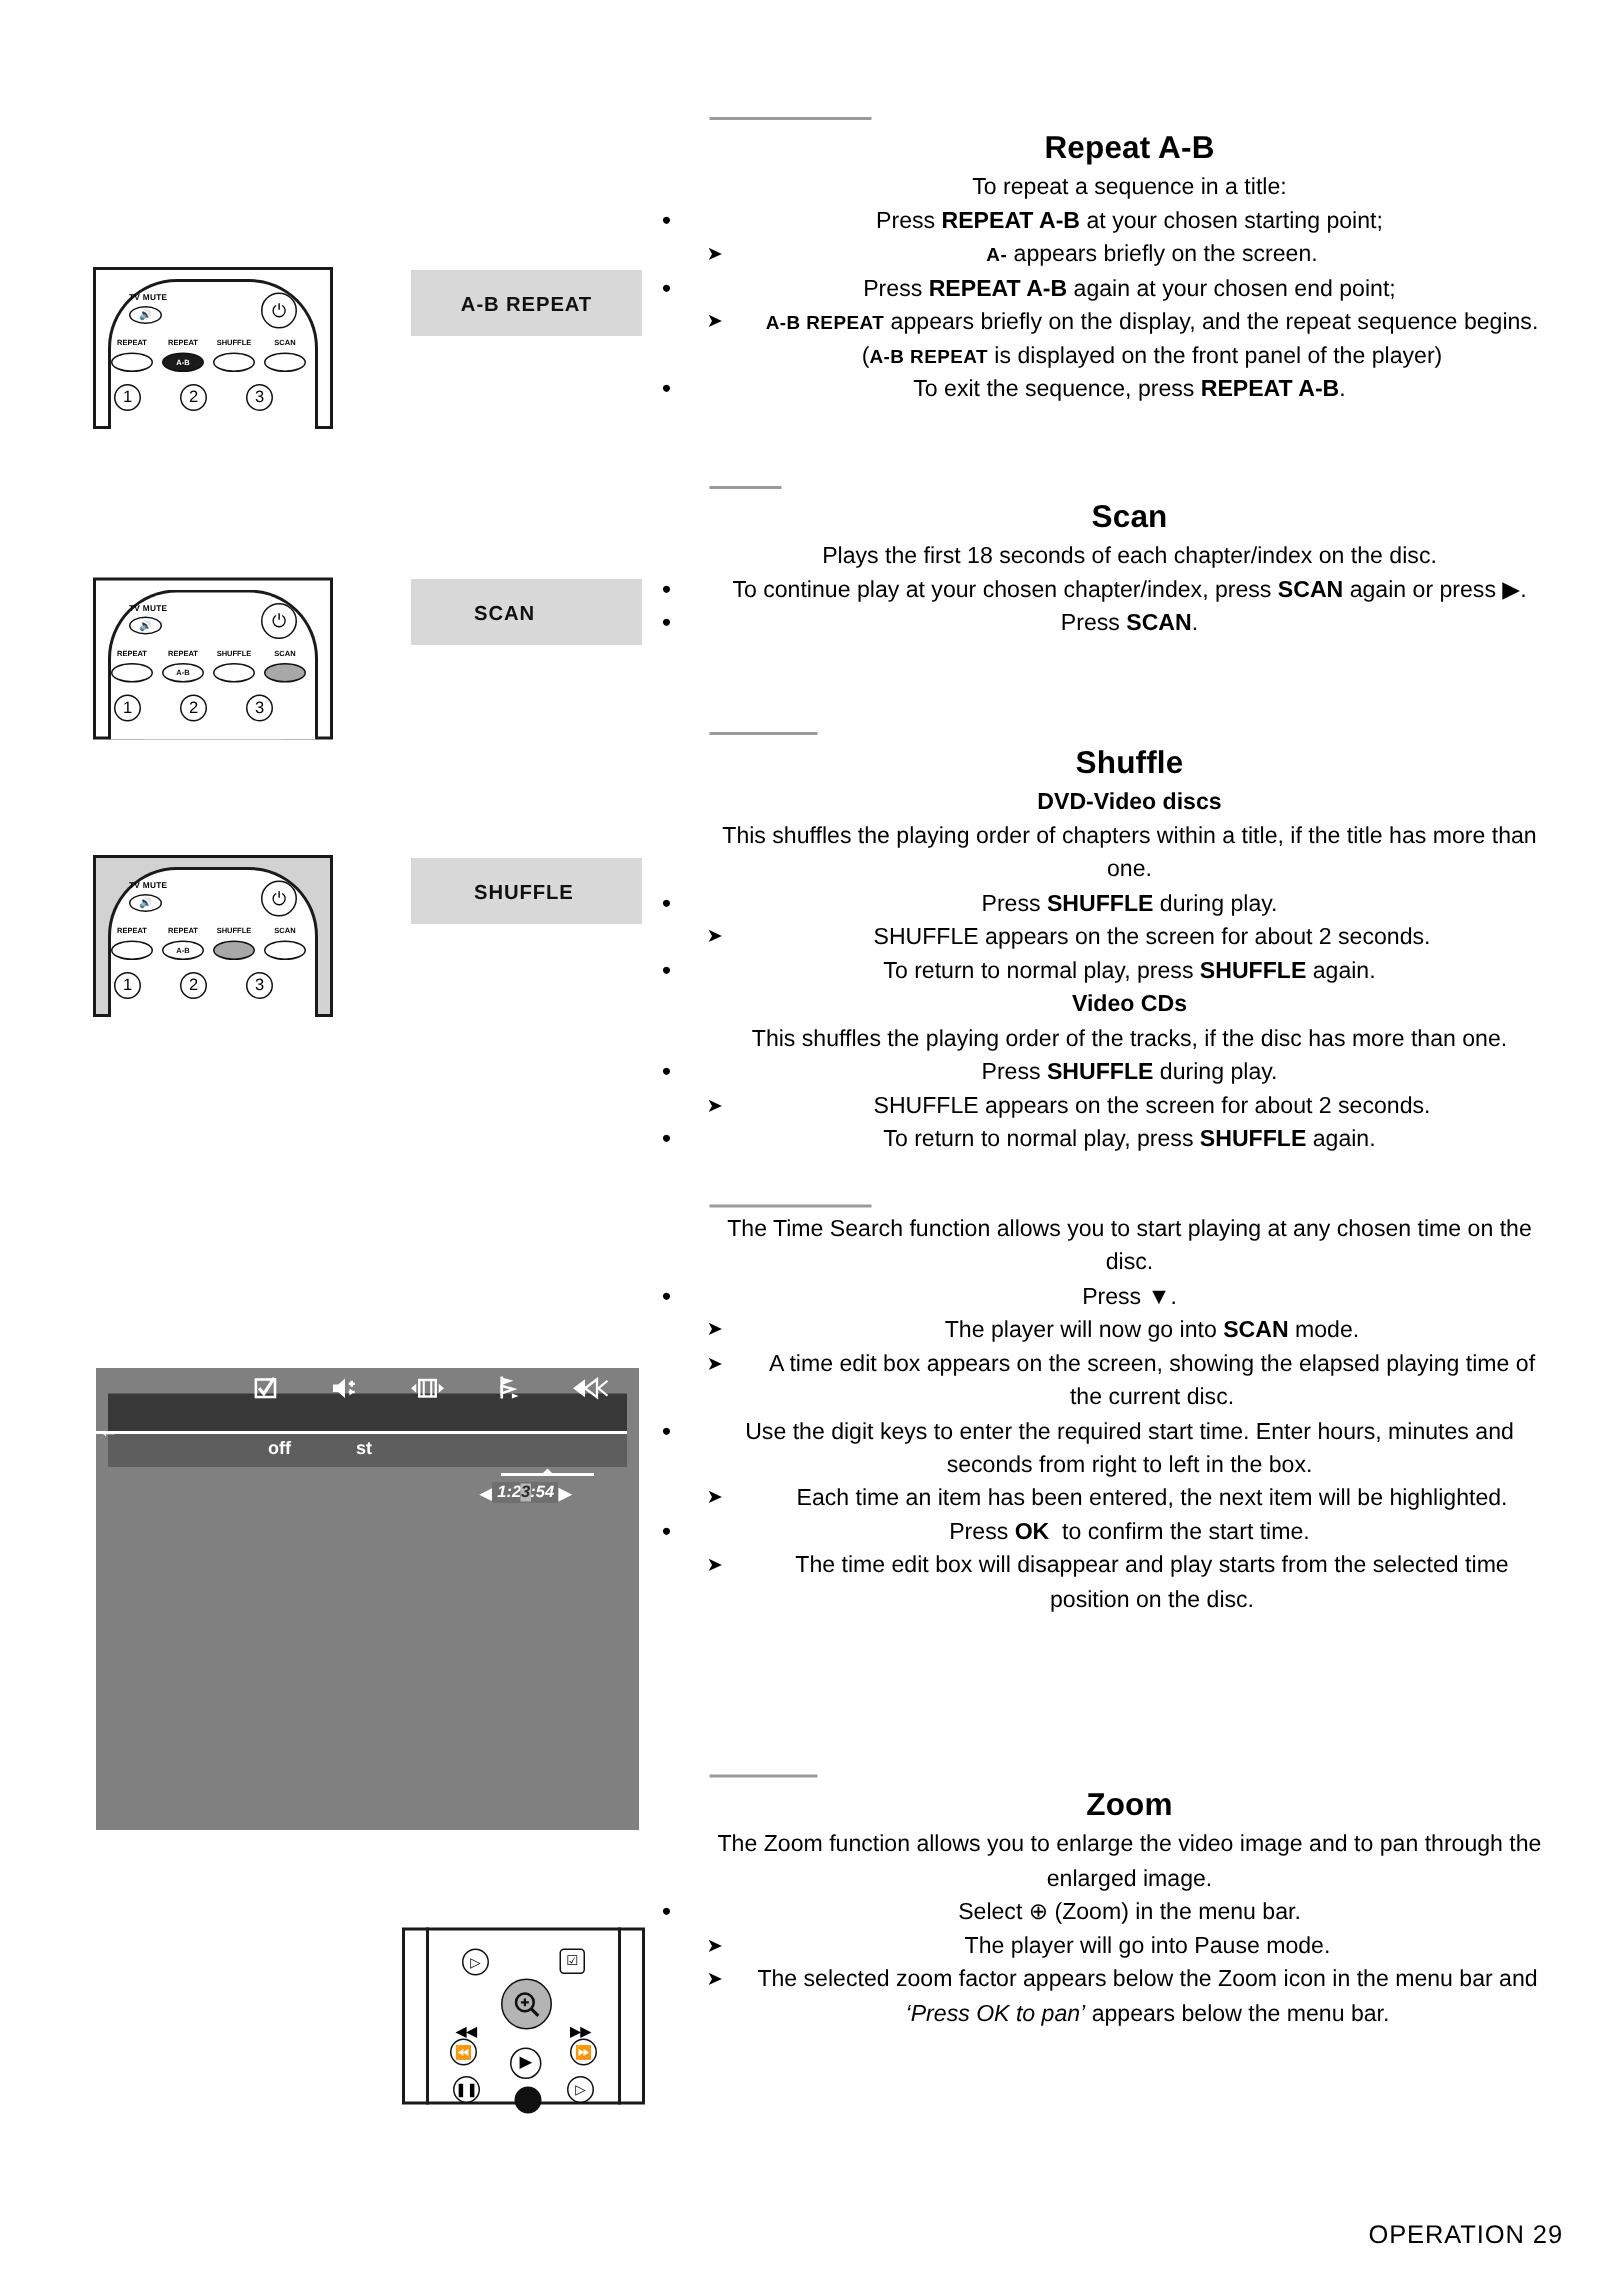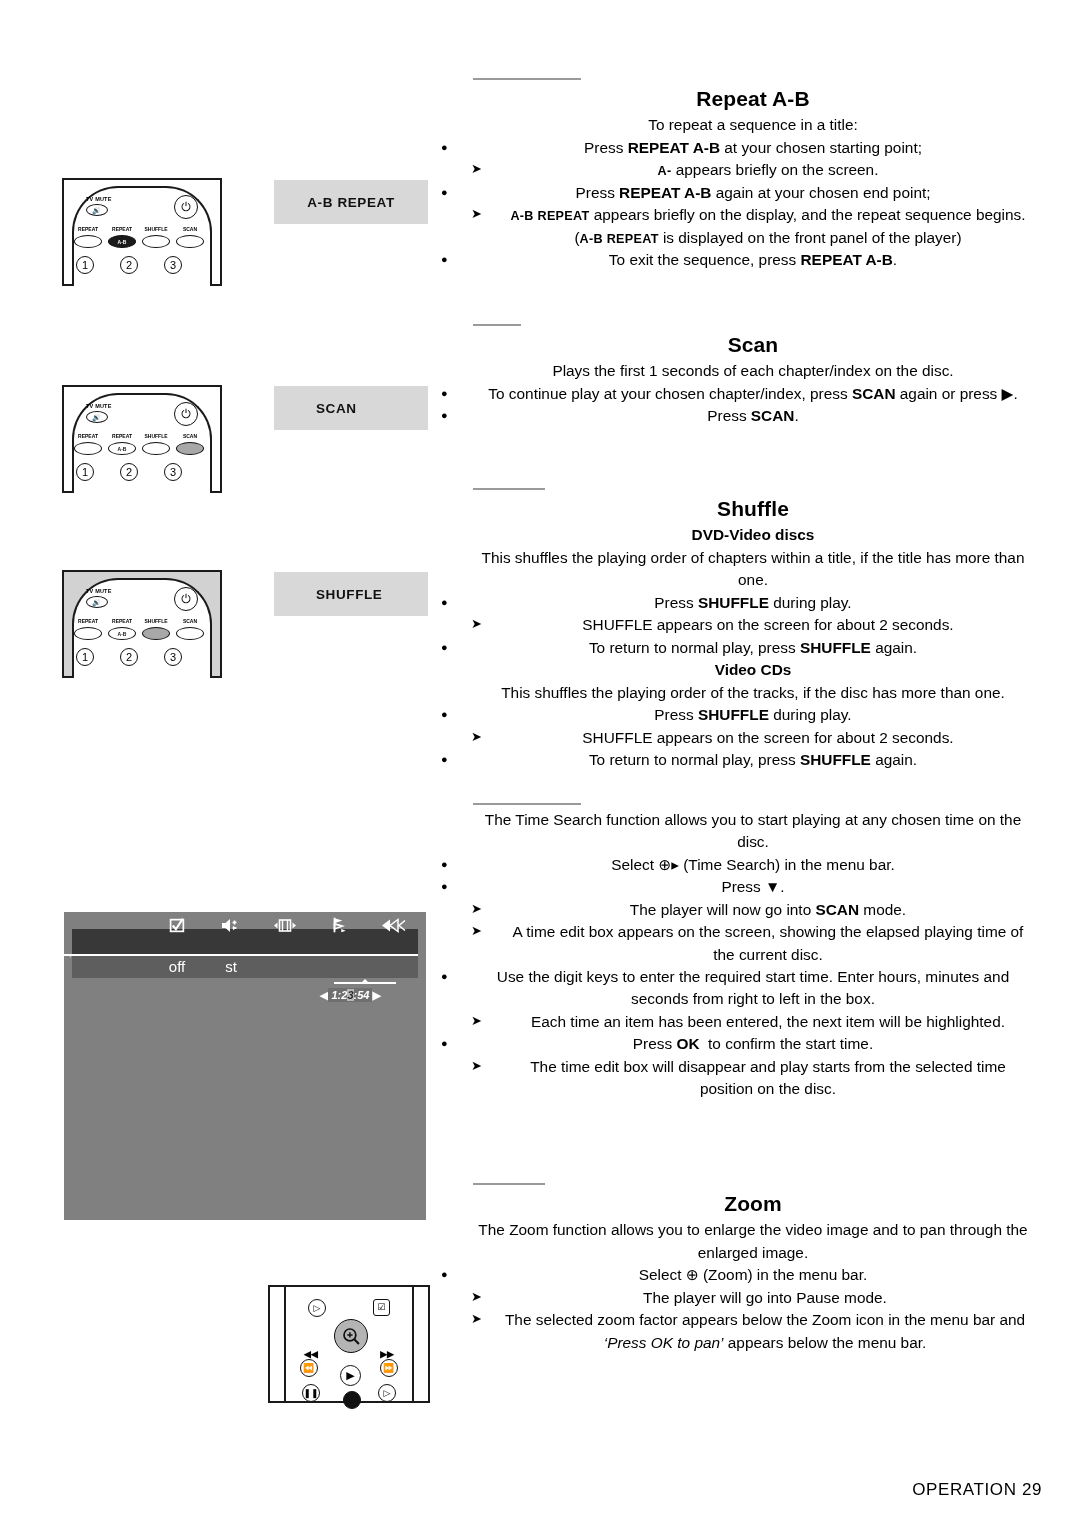--- a/index.html
+++ b/index.html
@@ -104,22 +104,22 @@
     color:#fff; font-size:13px; line-height:1;
   }
   .osd-icon {
     position:absolute; top:3px;
     width:26px; height:20px;
     color:#ffffff;
     display:flex; align-items:center; justify-content:center;
   }
   .osd-sub {
     position:absolute; top:46px;
-    color:#ffffff; font-size:15px; font-weight:normal;
-    width:34px; text-align:center;
+    color:#ffffff; font-size:12px; font-weight:bold;
+    width:34px; text-align:right;
   }
   .timebox {
     position:absolute;
     display:flex; align-items:center;
     font-size:11px; font-weight:bold; color:#fff;
   }
   .timebox .tb-line {
     position:absolute; left:14px; top:-6px; width:62px; height:2px; background:#fff;
   }
   .timebox .tb-caret {
@@ -385,21 +385,21 @@
           <li class="arw"><span class="sc">A-B REPEAT</span> appears briefly on the display, and the repeat sequence begins.(<span class="sc">A-B REPEAT</span> is displayed on the front panel of the player)</li>
           <li class="dot">To exit the sequence, press <b>REPEAT A-B</b>.</li>
         </ul>
       </div>
     </div>
 
     <div class="sec" style="top:324px;">
       <div class="rule short"></div>
       <h2 class="h">Scan</h2>
       <div class="body">
-        <p class="plain">Plays the first 1 seconds of each chapter/index on the disc.</p>
+        <p class="plain">Plays the first 18 seconds of each chapter/index on the disc.</p>
         <ul class="lst">
           <li class="dot">To continue play at your chosen chapter/index, press <b>SCAN</b> again or press ▶.</li>
           <li class="dot">Press <b>SCAN</b>.</li>
         </ul>
       </div>
     </div>
 
     <div class="sec" style="top:488px;">
       <div class="rule med"></div>
       <h2 class="h">Shuffle</h2>
@@ -419,21 +419,20 @@
           <li class="dot">To return to normal play, press <b>SHUFFLE</b> again.</li>
         </ul>
       </div>
     </div>
 
     <div class="sec" style="top:803px;">
       <div class="rule"></div>
       <div class="body">
         <p class="plain">The Time Search function allows you to start playing at any chosen time on the disc.</p>
         <ul class="lst">
-          <li class="dot">Select ⊕▸ (Time Search) in the menu bar.</li>
           <li class="dot">Press ▼.</li>
           <li class="arw">The player will now go into <b>SCAN</b> mode.</li>
           <li class="arw">A time edit box appears on the screen, showing the elapsed playing time of the current disc.</li>
           <li class="dot">Use the digit keys to enter the required start time. Enter hours, minutes and seconds from right to left in the box.</li>
           <li class="arw">Each time an item has been entered, the next item will be highlighted.</li>
           <li class="dot">Press <b>OK</b>&nbsp; to confirm the start time.</li>
           <li class="arw">The time edit box will disappear and play starts from the selected time position on the disc.</li>
         </ul>
       </div>
     </div>

